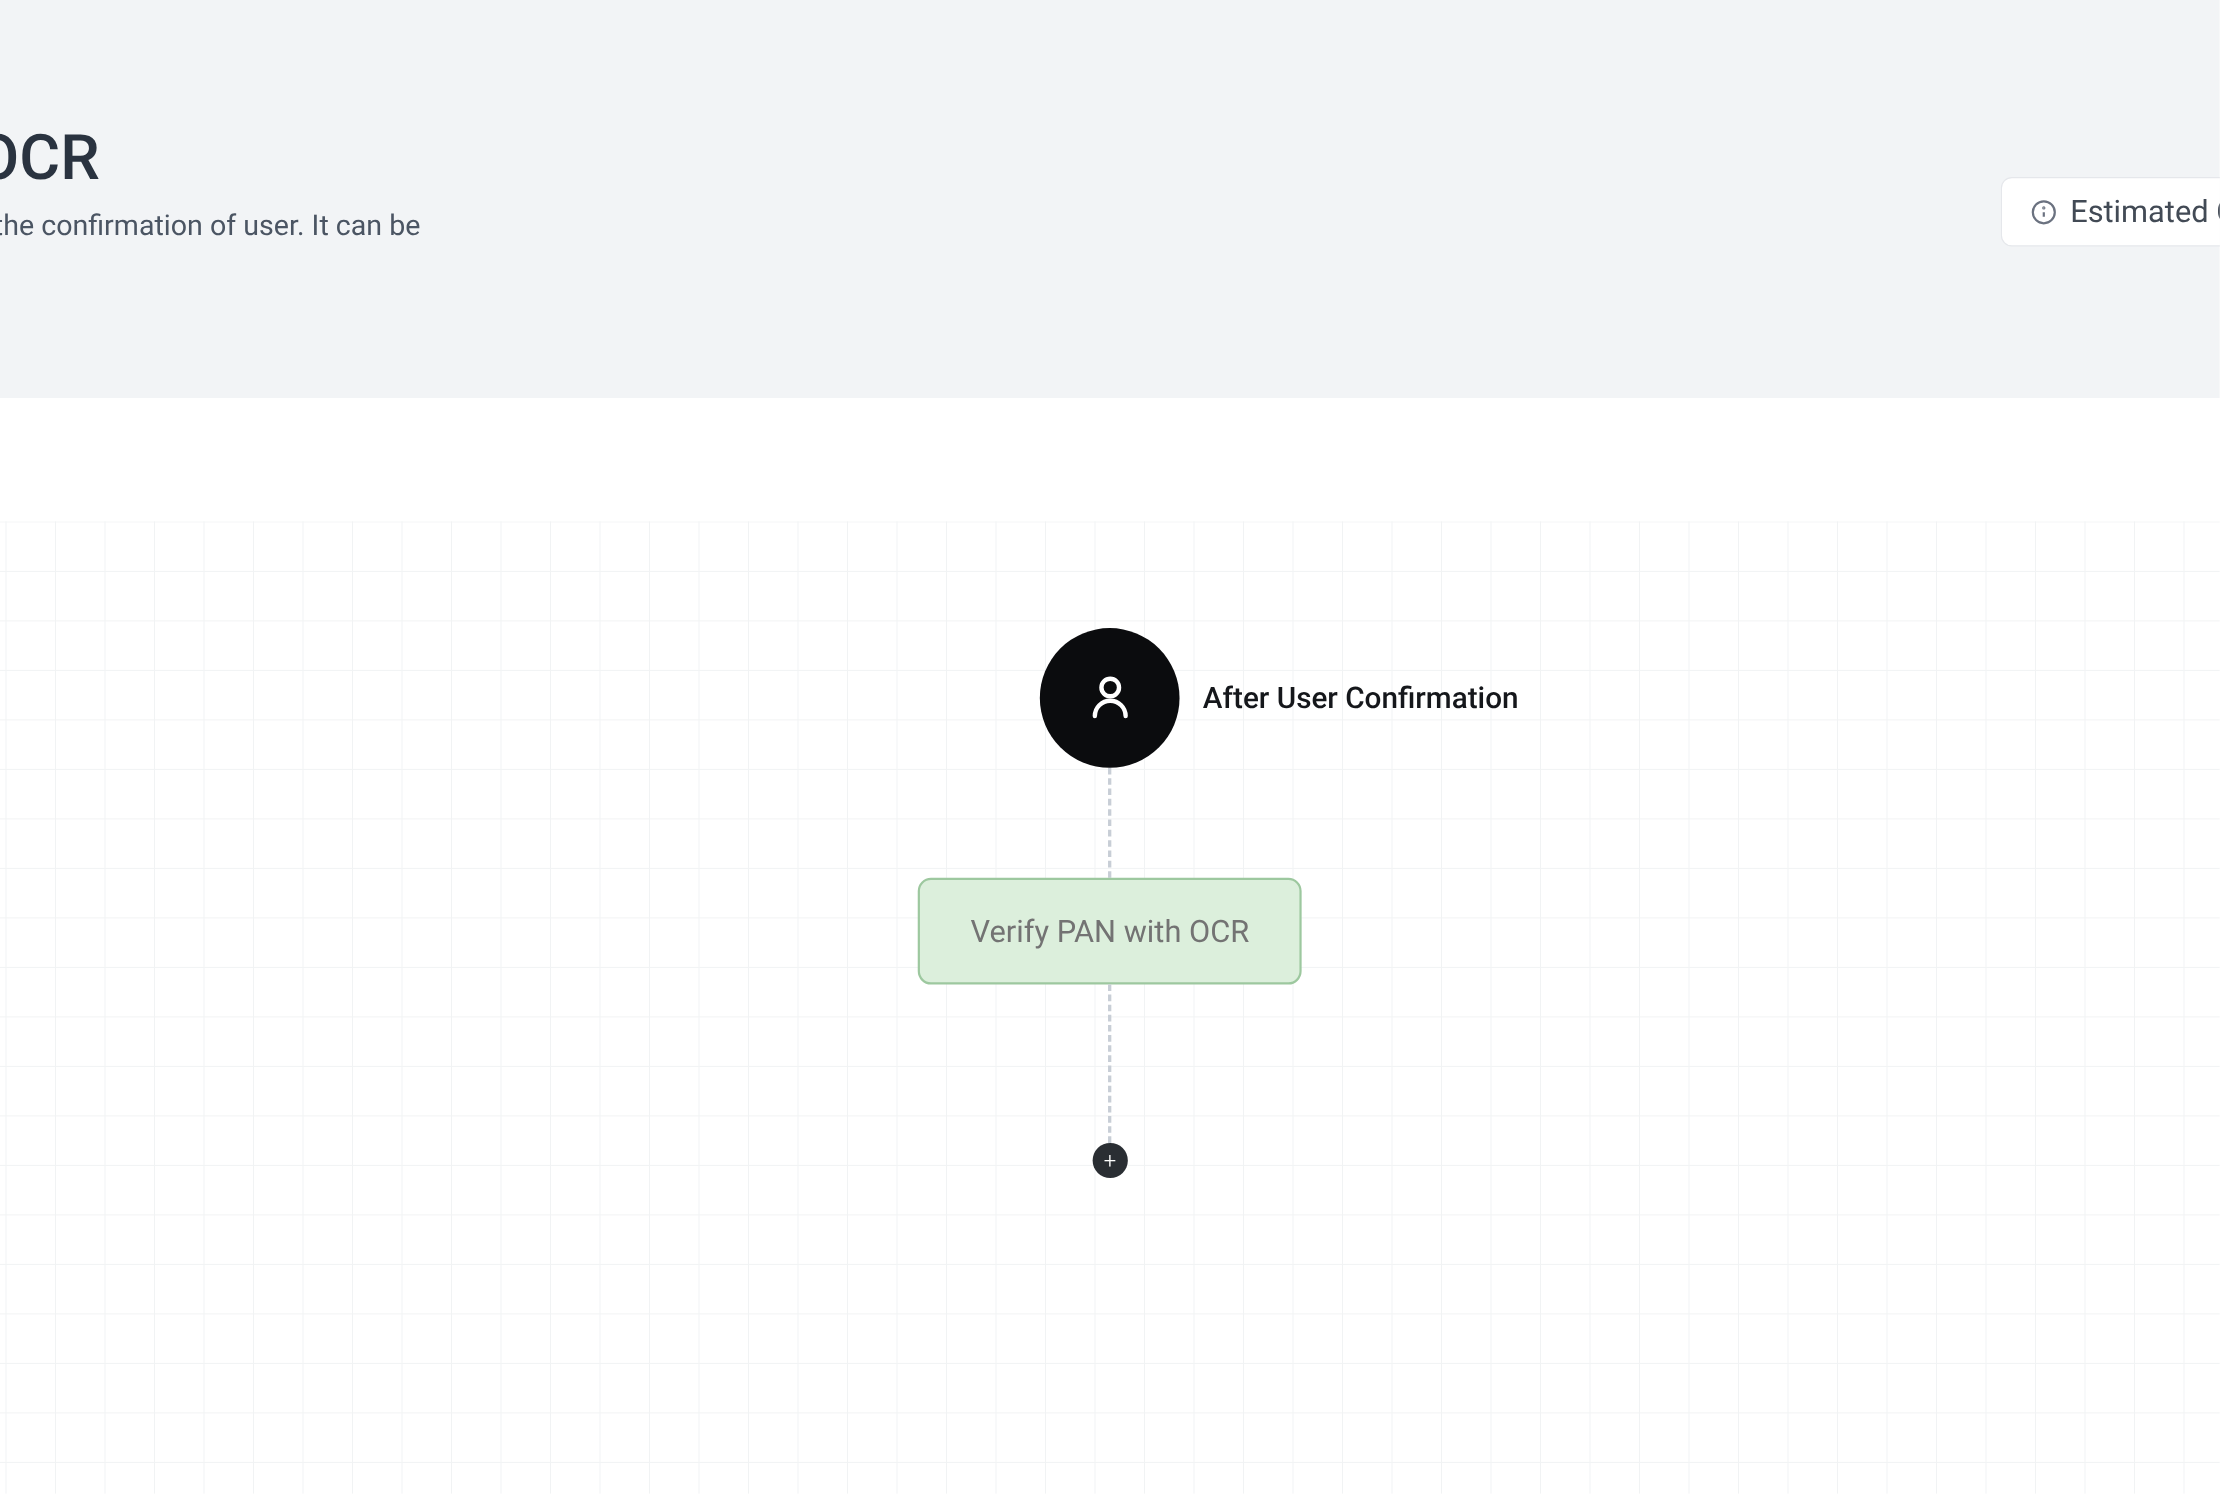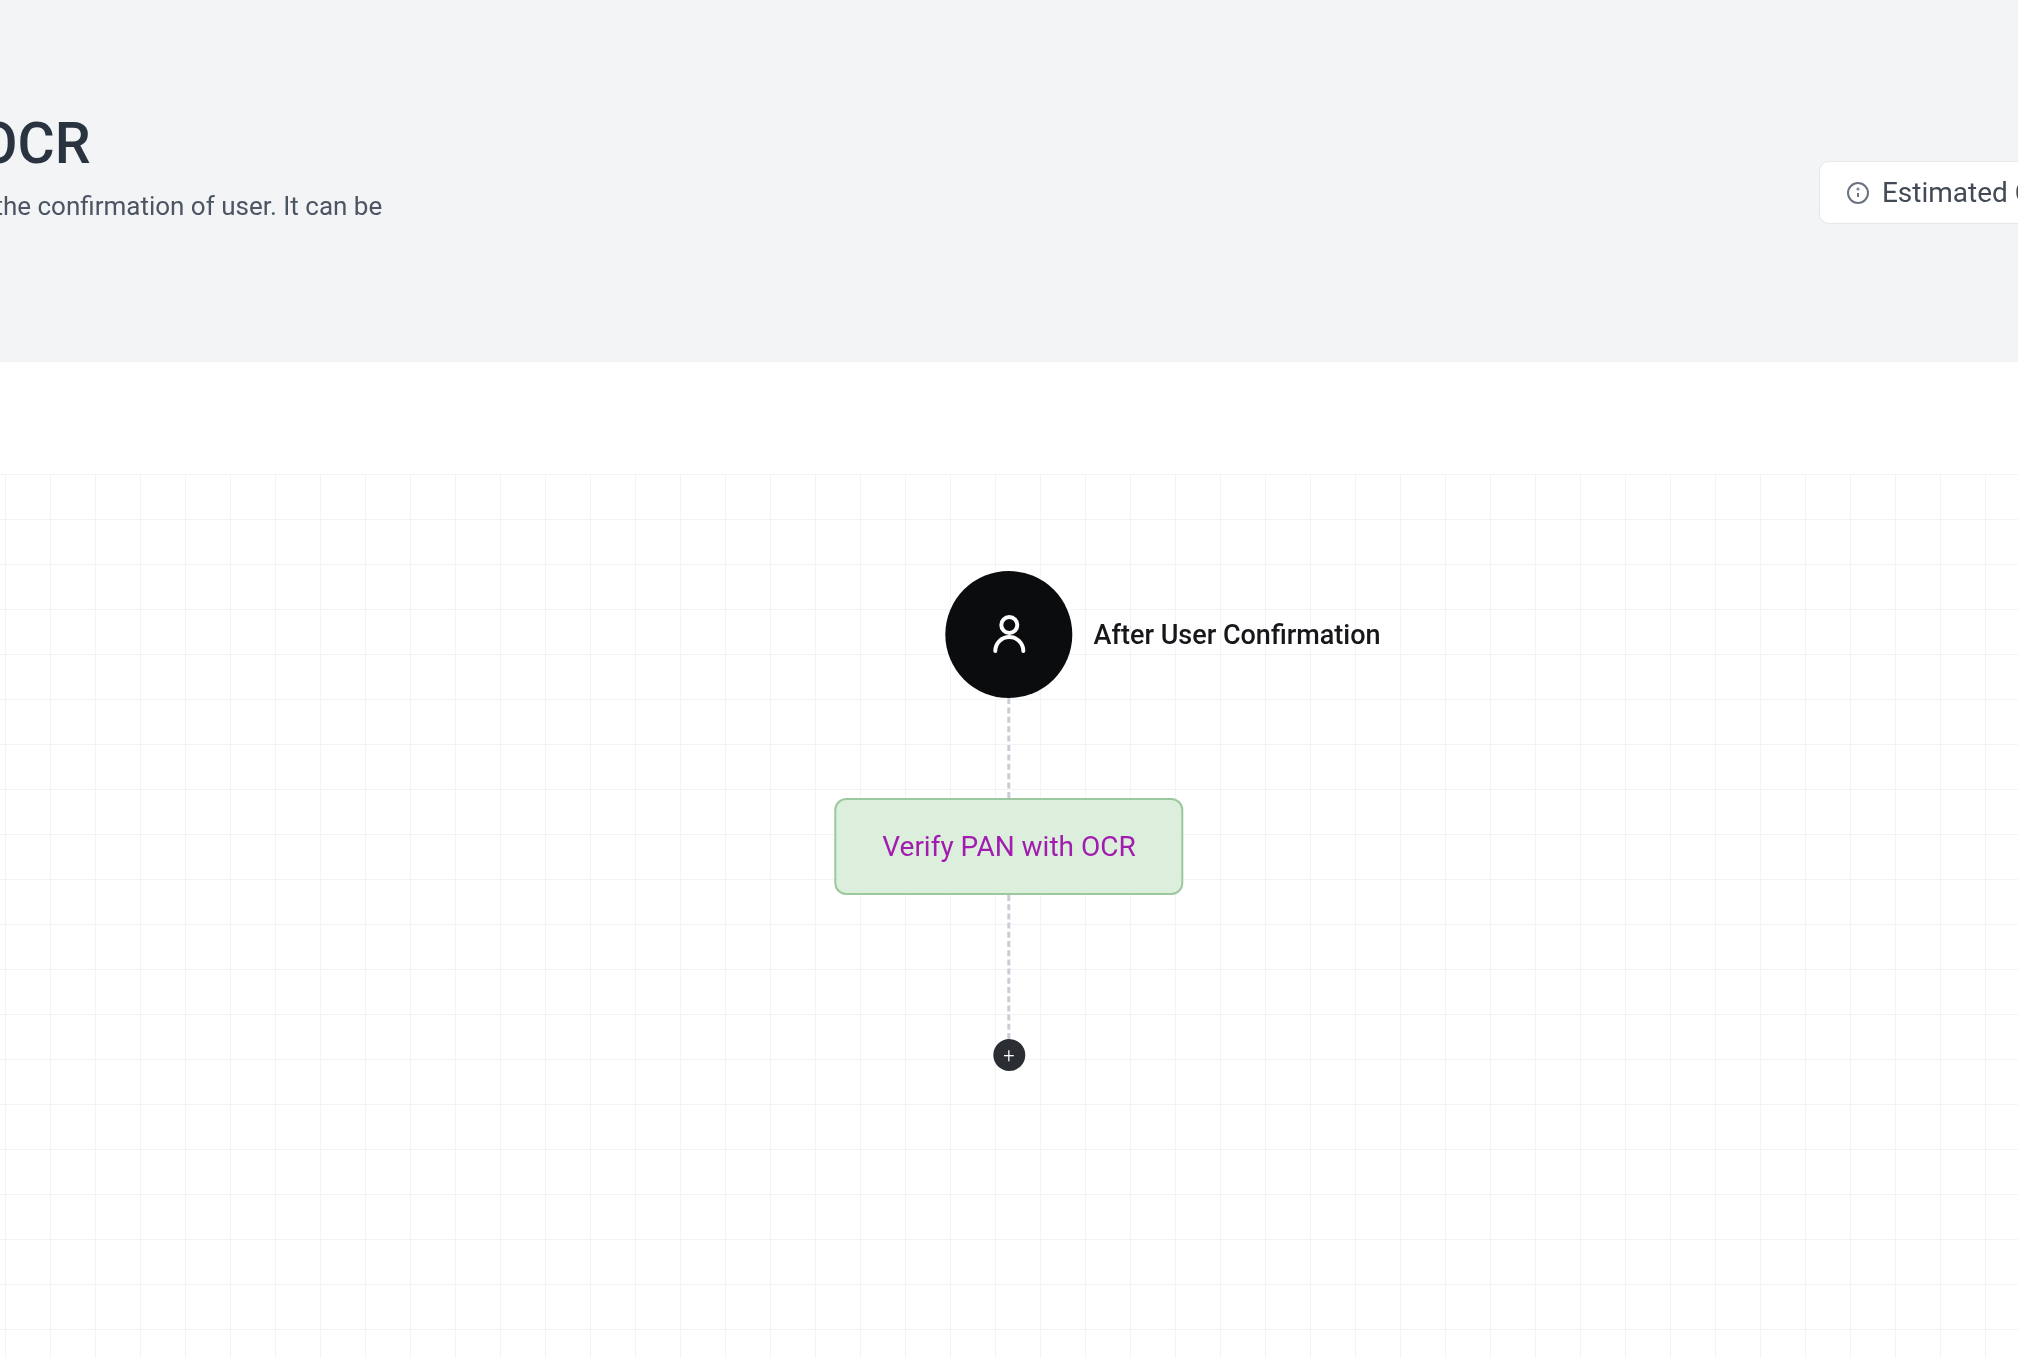--- a/index.html
+++ b/index.html
@@ -124,21 +124,21 @@
     }
     .connector.second {
       height: 144px;
     }
     .step-node {
       background: #dcefdc;
       border: 2px solid #9dc89f;
       border-radius: 12px;
       padding: 30px 46px;
       font-size: 28px;
-      color: #a21caf;
+      color: #737373;
       font-weight: 400;
       white-space: nowrap;
     }
     .add-button {
       width: 32px;
       height: 32px;
       border-radius: 50%;
       background: #2a2e33;
       display: flex;
       align-items: center;

